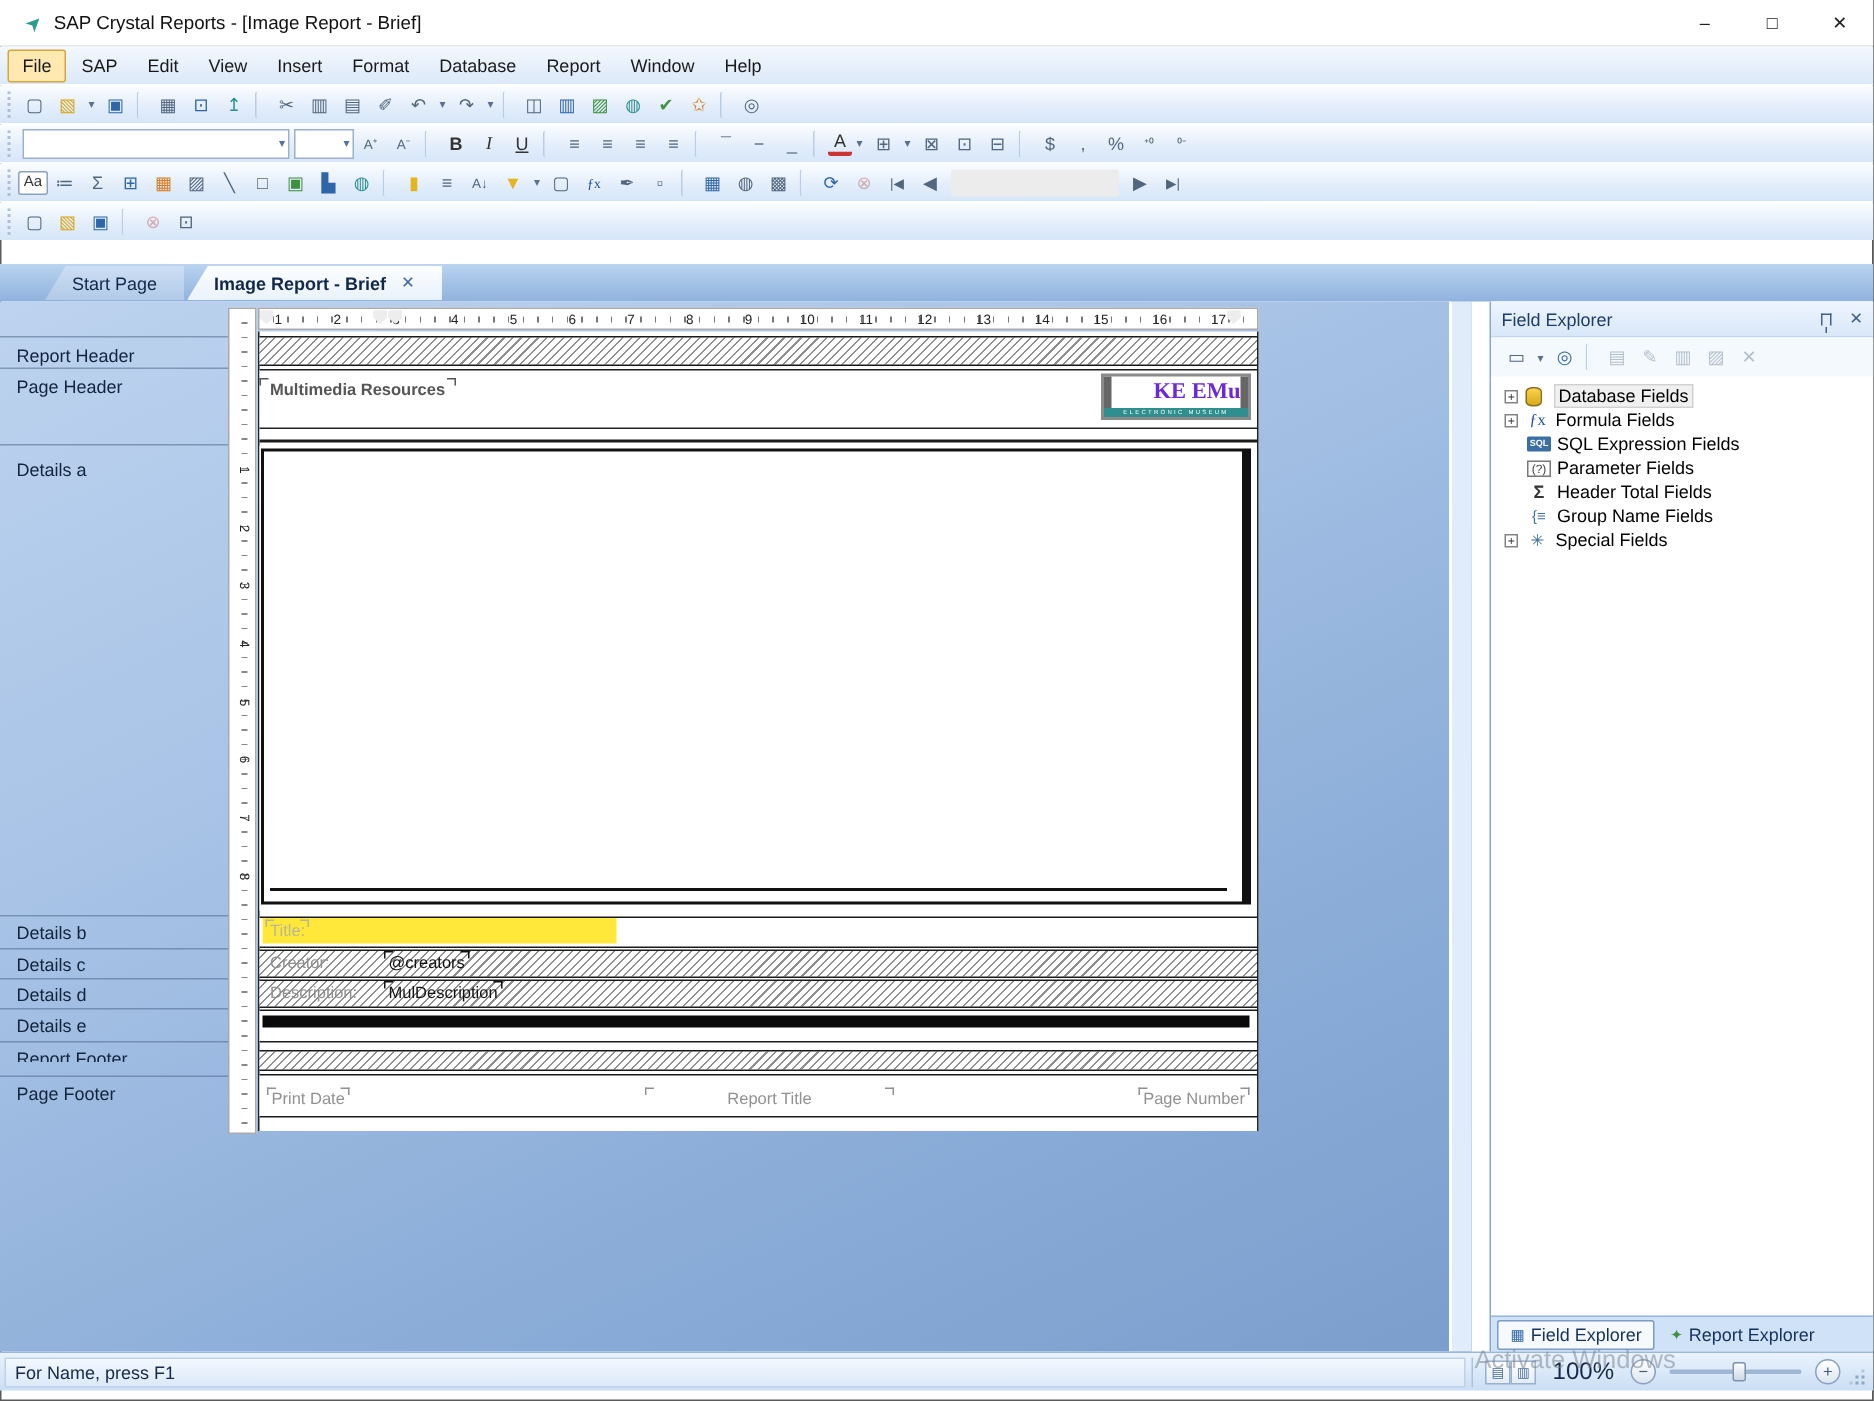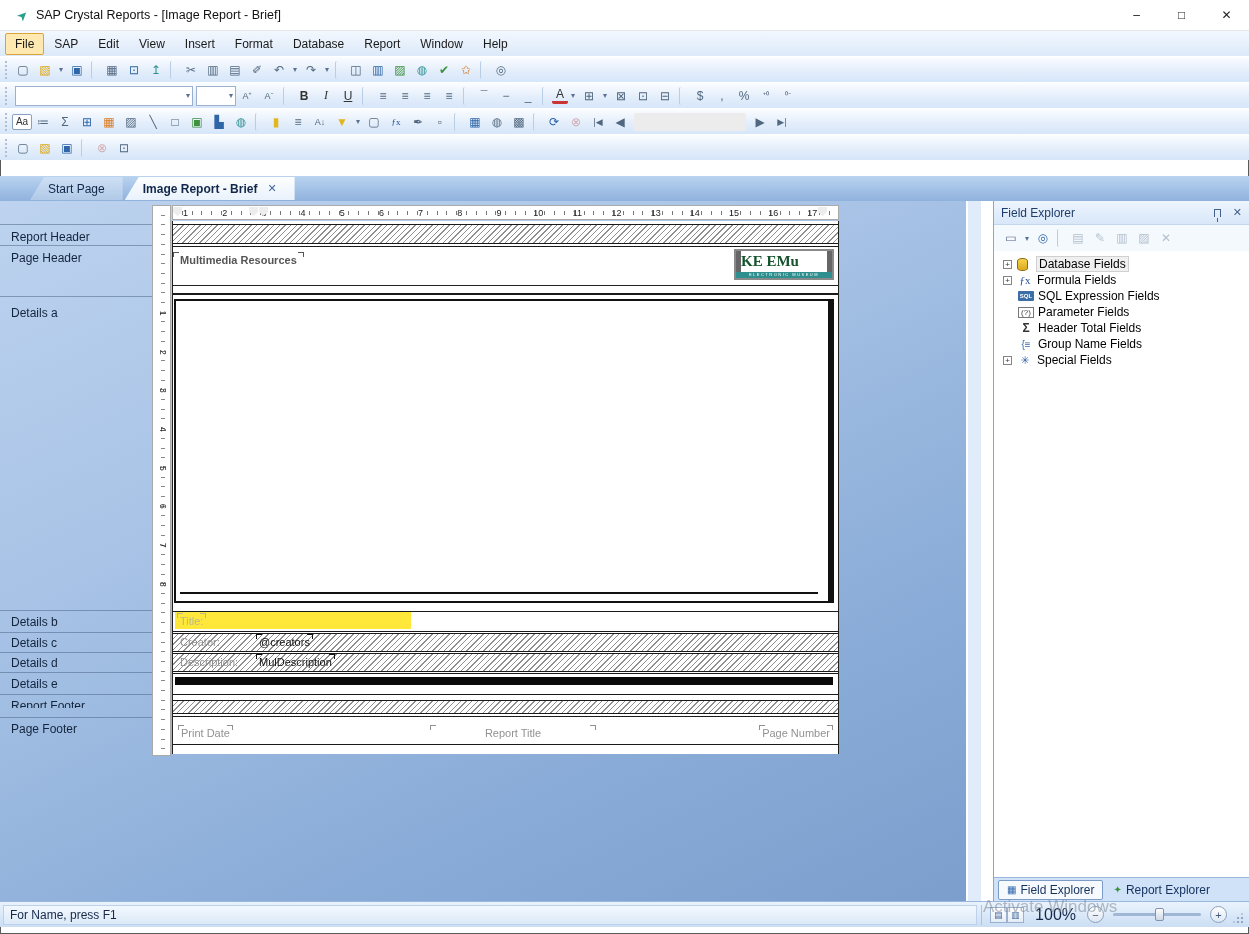--- a/index.html
+++ b/index.html
@@ -87,22 +87,22 @@
   .b-db{top:390px;height:21px}
   .b-dc{top:412px;height:19px}
   .b-dd{top:432px;height:19px}
   .b-de{top:452px;height:22px}
   .b-rf{top:479px;height:14px}
   .b-pf{top:495px;height:29px}
   .ph-title{position:absolute;left:3px;top:3px;font-size:17px;font-weight:bold;color:#0f7e7e;padding:0 4px;}
   .ph-line{position:absolute;left:0;right:0;bottom:7px;height:1px;background:#222;}
   .logo{position:absolute;right:4px;top:2px;width:100px;height:31px;border:2px solid #8a8a8a;background:#fff;
         display:flex;flex-direction:column;}
-  .logo-main{flex:1;font-family:"Liberation Serif",serif;font-weight:bold;font-size:15px;color:#14532d;
-        text-align:left;line-height:20px;border-left:5px solid #666;border-right:5px solid #666;}
+  .logo-main{flex:1;font-family:"Liberation Serif",serif;font-weight:bold;font-size:15px;color:#6d28d9;
+        text-align:right;line-height:20px;border-left:5px solid #666;border-right:5px solid #666;}
   .logo-sub{background:#2f8f8f;color:#fff;font-size:4px;letter-spacing:1.5px;text-align:center;line-height:6px;}
   .img-box{position:absolute;left:1px;top:2px;right:4px;bottom:4px;border:2px solid #111;border-right:6px solid #111;background:#fff;}
   .img-line{position:absolute;left:4px;right:10px;bottom:7px;height:2px;background:#111;}
   .hl-yellow{position:absolute;left:2px;top:0;bottom:2px;width:236px;background:#ffe83a;}
   .fld{position:relative;font-size:11px;}
   .cm::before{content:"";position:absolute;left:-3px;top:-2px;width:5px;height:4px;border-left:1px solid currentColor;border-top:1px solid currentColor;}
   .cm::after{content:"";position:absolute;right:-3px;top:-2px;width:5px;height:4px;border-right:1px solid currentColor;border-top:1px solid currentColor;}
   .cm-red{color:#cc3333}.cm-dark{color:#555}
   .lbl-title{position:absolute;left:7px;top:3px;color:#b8b894;}
   .lbl-grey{position:absolute;left:7px;top:2px;color:#8f8f8f;}

